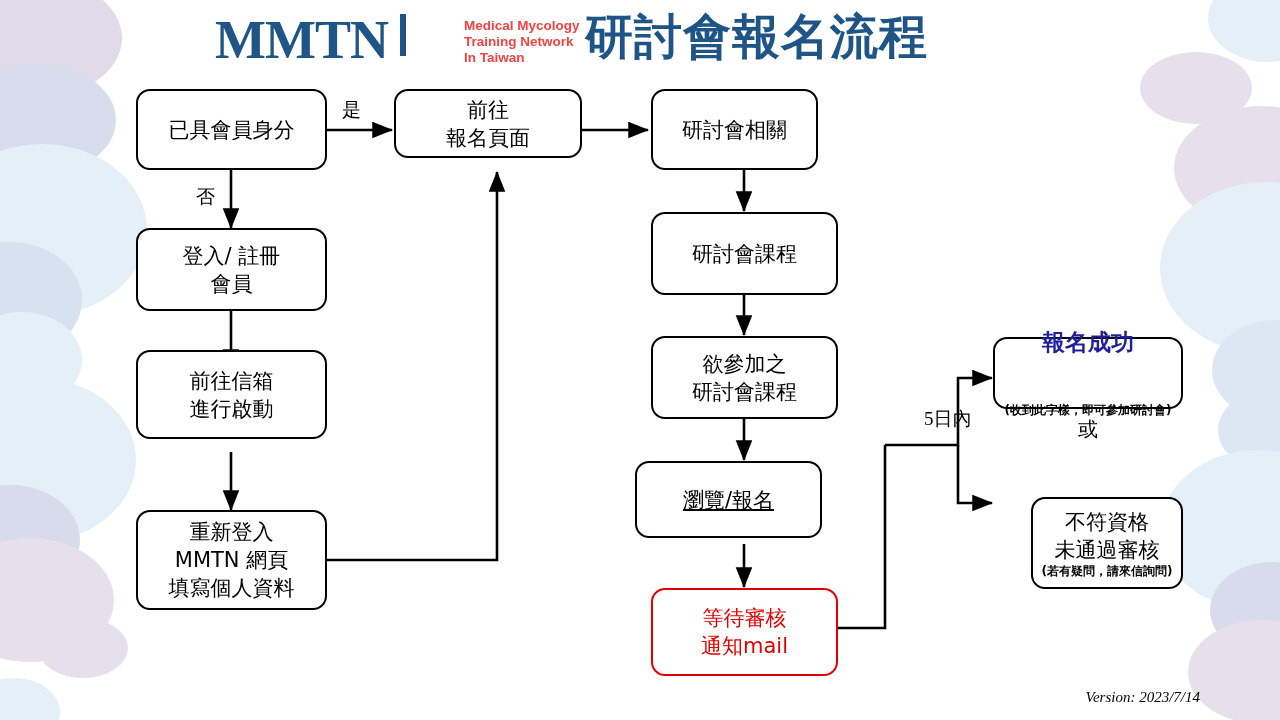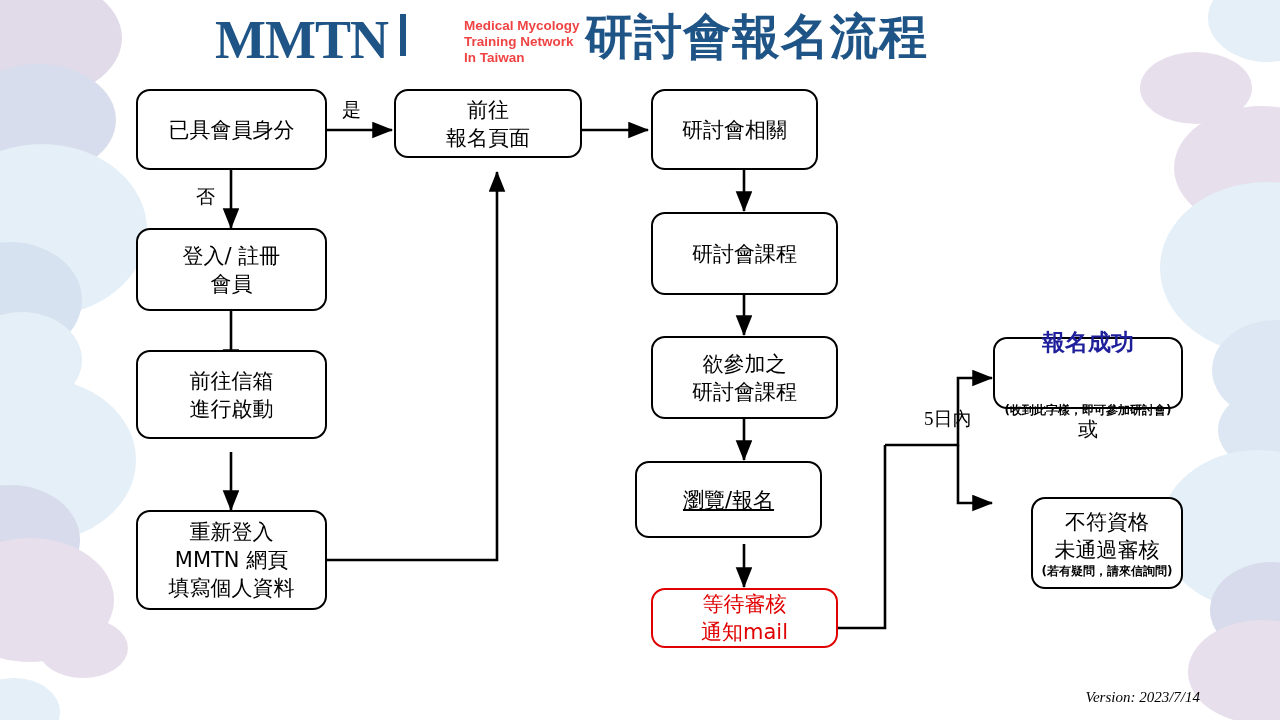--- a/index.html
+++ b/index.html
@@ -200,21 +200,21 @@
 
   <div class="node" style="left:651px;top:336px;width:187px;height:83px;">
     <span class="ln">欲參加之</span>
     <span class="ln">研討會課程</span>
   </div>
 
   <div class="node" style="left:635px;top:461px;width:187px;height:77px;text-decoration:underline;">
     <span class="ln">瀏覽/報名</span>
   </div>
 
-  <div class="node red" style="left:651px;top:588px;width:187px;height:60px;">
+  <div class="node red" style="left:651px;top:588px;width:187px;height:88px;">
     <span class="ln">等待審核</span>
     <span class="ln">通知mail</span>
   </div>
 
   <div class="node success" style="left:993px;top:337px;width:190px;height:72px;gap:48px;">
     <span class="ln hl">報名成功</span>
     <span class="note">(收到此字樣，即可參加研討會)</span>
   </div>
 
   <div class="node" style="left:1031px;top:457px;width:152px;height:92px;margin-top:40px;">

